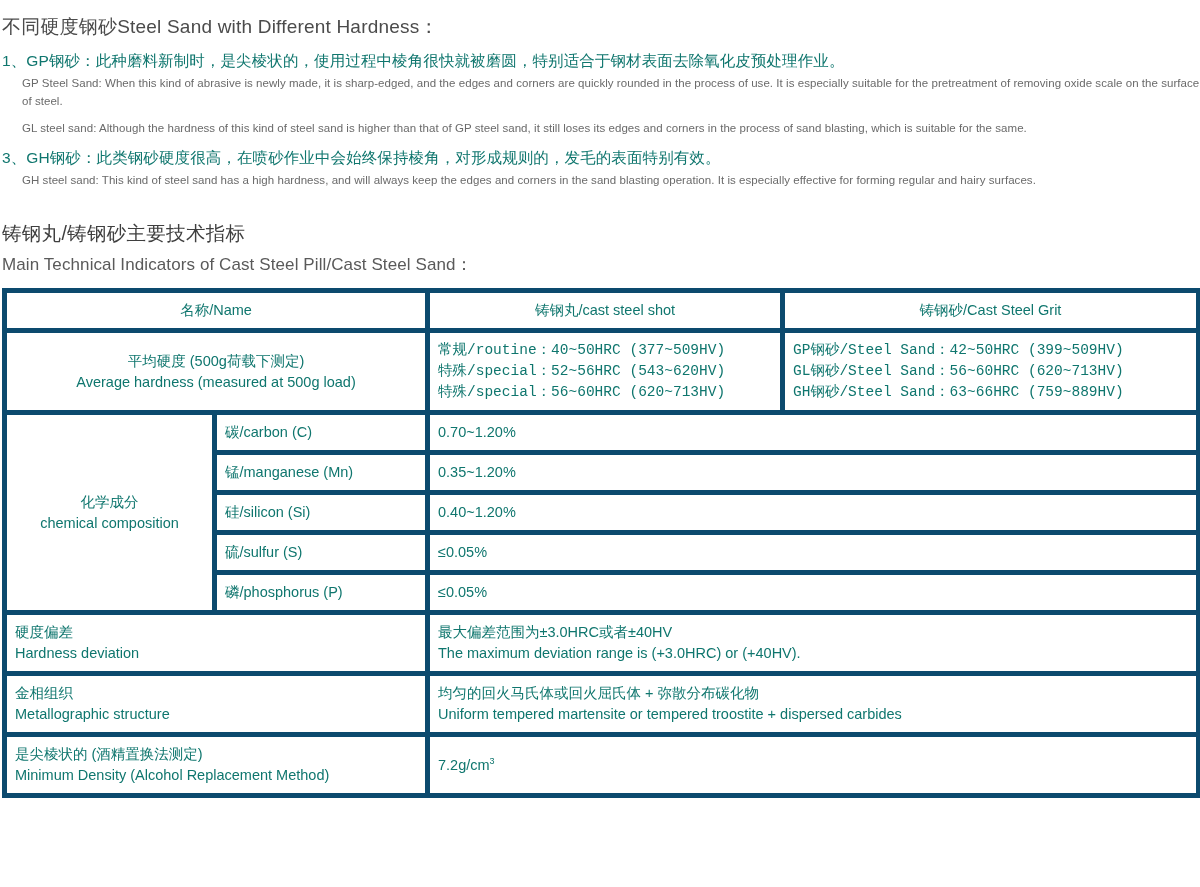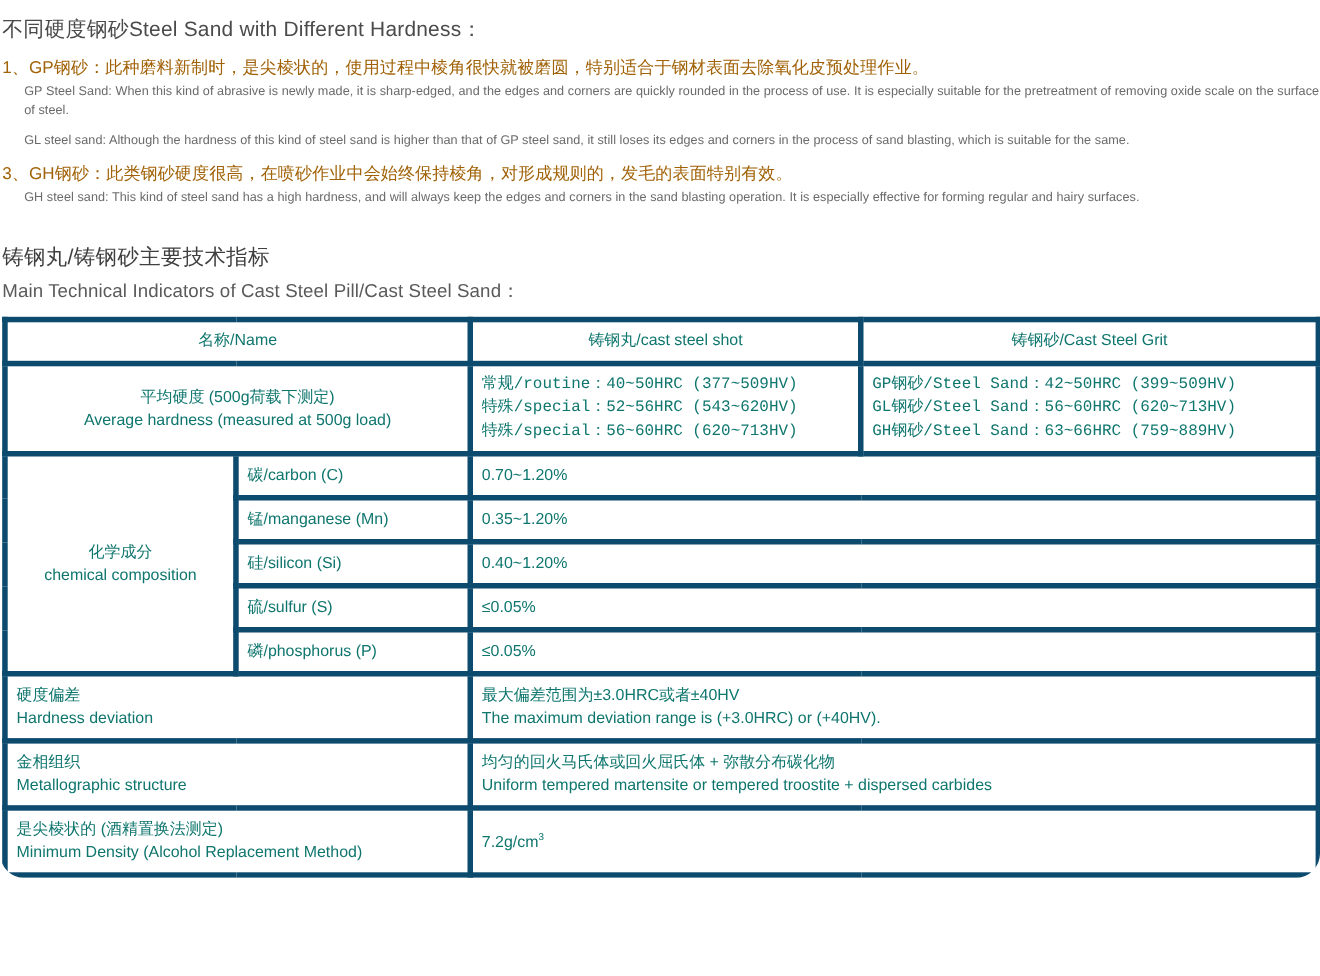--- a/index.html
+++ b/index.html
@@ -13,37 +13,36 @@
     font-family: "Liberation Sans", sans-serif;
     color: #4a4a4a;
     -webkit-font-smoothing: antialiased;
   }
   .page {
     position: relative;
     width: 1200px;
     padding: 10px 0 0 0;
     box-sizing: border-box;
     overflow: hidden;
-    border-radius: 22px;
   }
 
   
   .sec-title {
     font-size: 19px;
     color: #4b4b4b;
     padding: 4px 0 8px 2px;
     letter-spacing: 0.2px;
     white-space: nowrap;
   }
   .list-item {
     padding: 0 0 2px 0;
   }
   .li-cn {
     font-size: 15.5px;
-    color: #a16207;
+    color: #0f766e;
     padding: 3px 0 2px 2px;
     white-space: nowrap;
     letter-spacing: 0.1px;
   }
   .li-en {
     font-size: 11.5px;
     color: #6a6a6a;
     line-height: 1.55;
     padding: 1px 0 6px 22px;
     letter-spacing: 0.05px;

